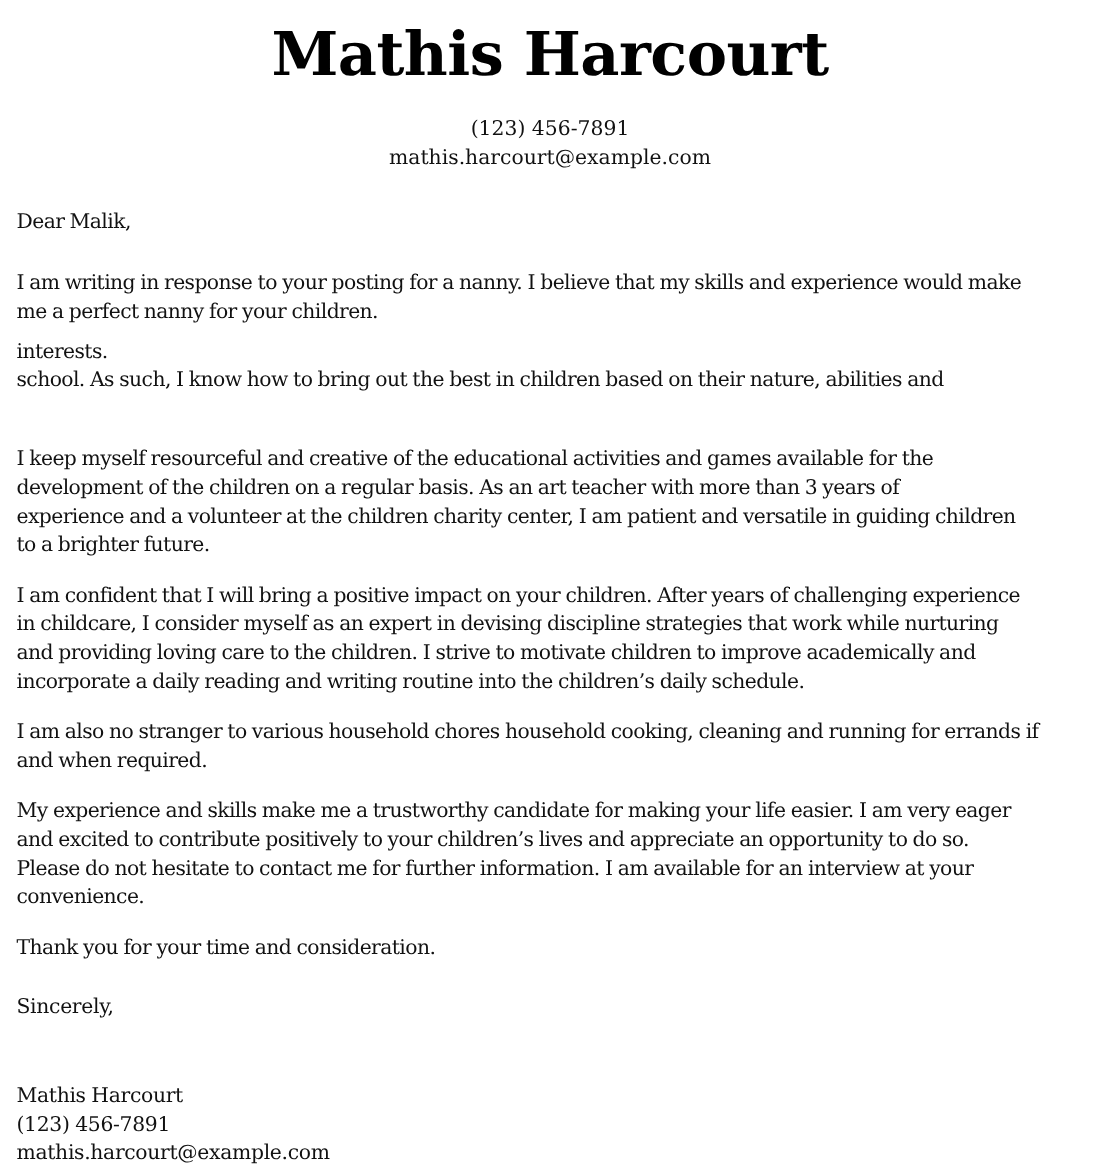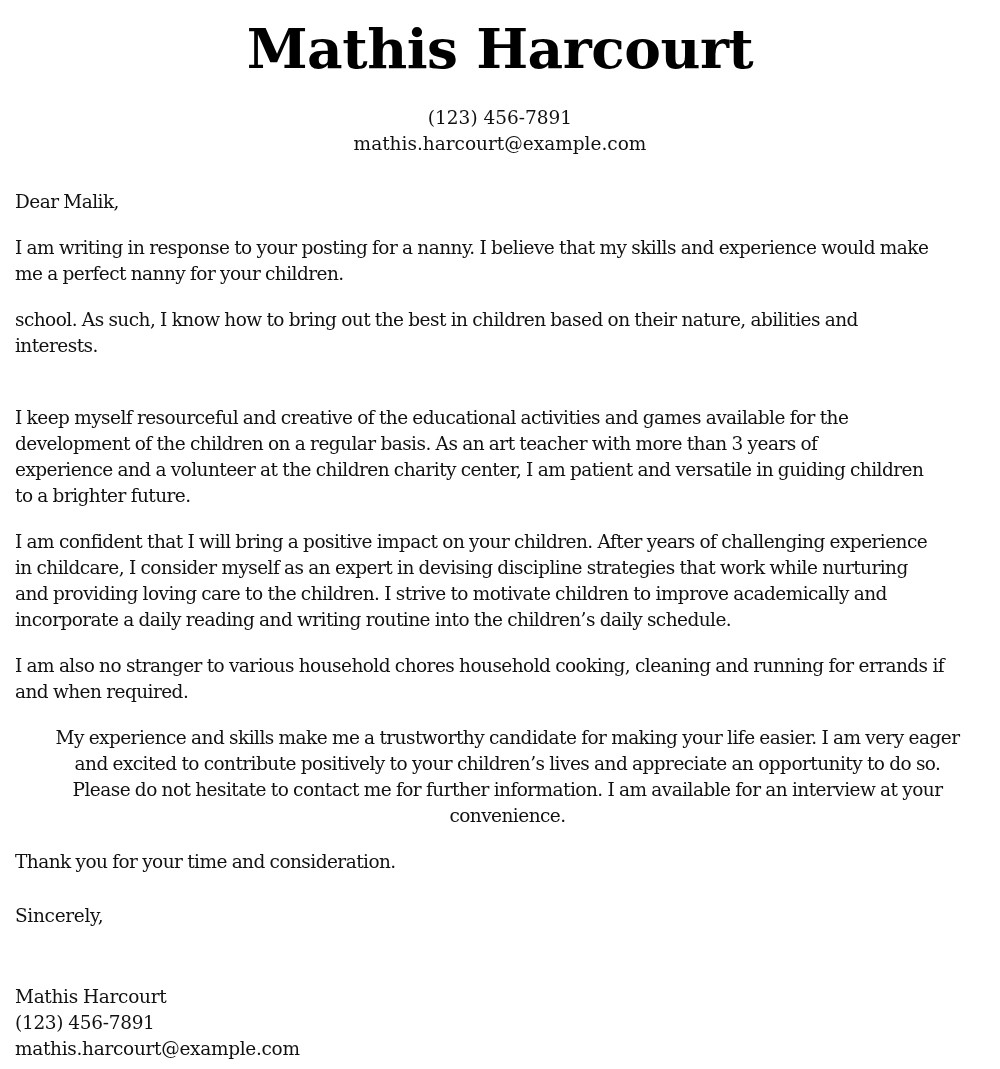--- a/index.html
+++ b/index.html
@@ -64,28 +64,28 @@
 
   <div class="contact">
     <div>(123) 456-7891</div>
     <div>mathis.harcourt@example.com</div>
   </div>
 
   <p class="body-text" style="top:185px;">
     <span class="line">Dear Malik,</span>
   </p>
 
-  <p class="body-text" style="top:231px;">
+  <p class="body-text" style="top:241px;">
     <span class="line">I am writing in response to your posting for a nanny. I believe that my skills and experience would make</span>
     <span class="line">me a perfect nanny for your children.</span>
   </p>
 
   <p class="body-text" style="top:303px;">
+    <span class="line">interests.</span>
     <span class="line">school. As such, I know how to bring out the best in children based on their nature, abilities and</span>
-    <span class="line">interests.</span>
   </p>
 
   <p class="body-text" style="top:401px;">
     <span class="line">I keep myself resourceful and creative of the educational activities and games available for the</span>
     <span class="line">development of the children on a regular basis. As an art teacher with more than 3 years of</span>
     <span class="line">experience and a volunteer at the children charity center, I am patient and versatile in guiding children</span>
     <span class="line">to a brighter future.</span>
   </p>
 
   <p class="body-text" style="top:525px;">
@@ -93,21 +93,21 @@
     <span class="line">in childcare, I consider myself as an expert in devising discipline strategies that work while nurturing</span>
     <span class="line">and providing loving care to the children. I strive to motivate children to improve academically and</span>
     <span class="line">incorporate a daily reading and writing routine into the children’s daily schedule.</span>
   </p>
 
   <p class="body-text" style="top:649px;">
     <span class="line">I am also no stranger to various household chores household cooking, cleaning and running for errands if</span>
     <span class="line">and when required.</span>
   </p>
 
-  <p class="body-text" style="top:721px;text-align:center;">
+  <p class="body-text" style="top:721px;">
     <span class="line">My experience and skills make me a trustworthy candidate for making your life easier. I am very eager</span>
     <span class="line">and excited to contribute positively to your children’s lives and appreciate an opportunity to do so.</span>
     <span class="line">Please do not hesitate to contact me for further information. I am available for an interview at your</span>
     <span class="line">convenience.</span>
   </p>
 
   <p class="body-text" style="top:845px;">
     <span class="line">Thank you for your time and consideration.</span>
   </p>
 

